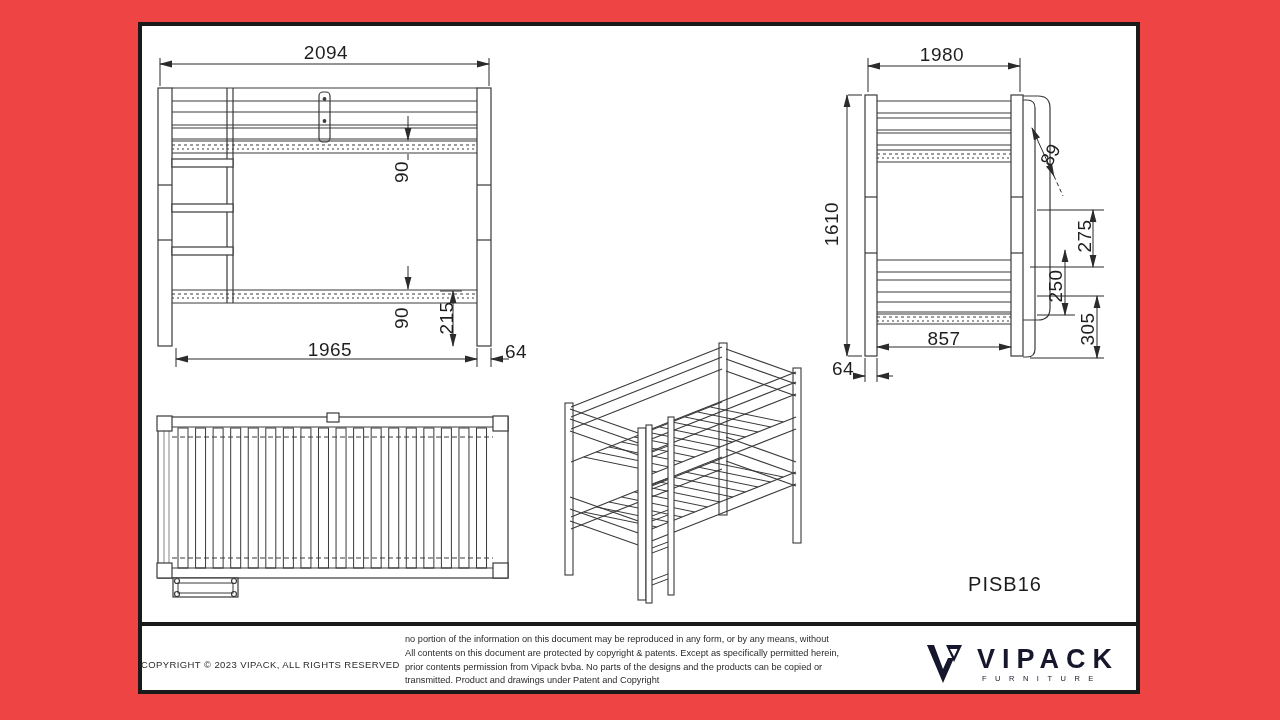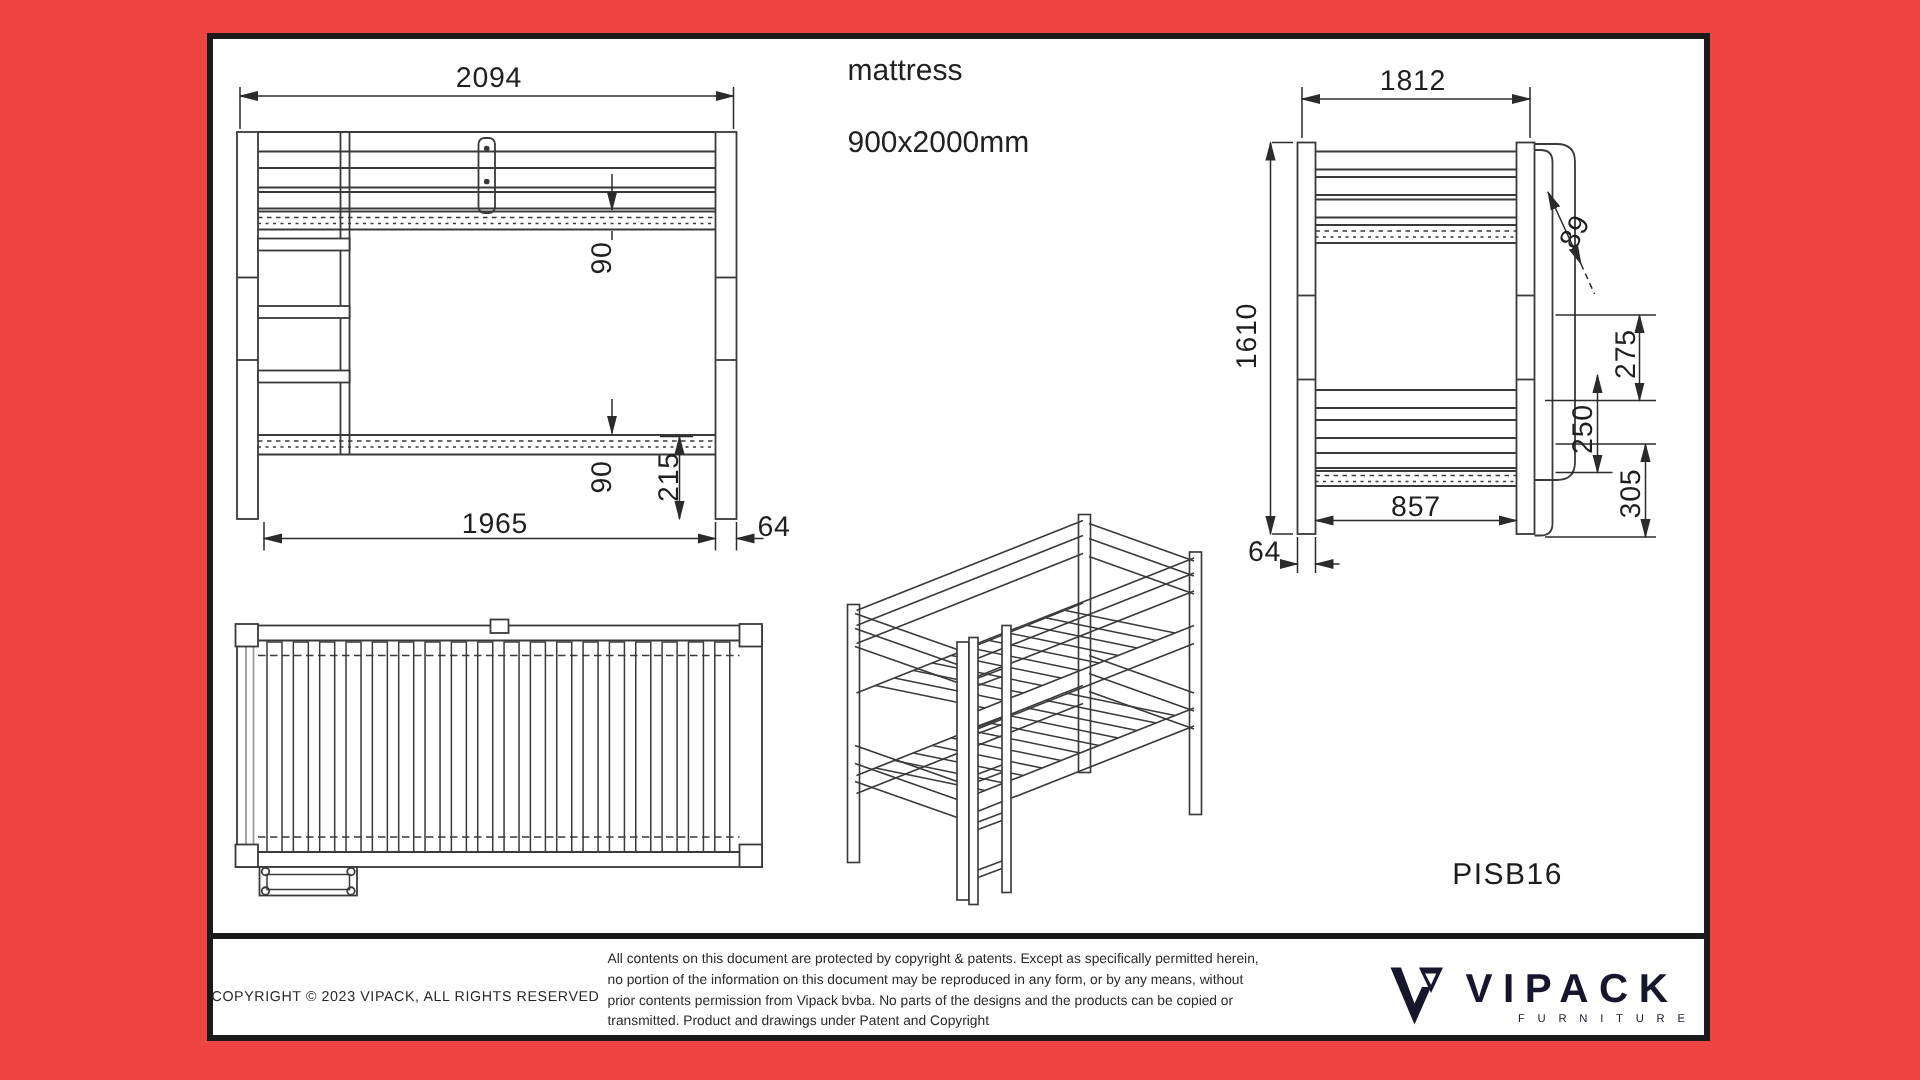--- a/index.html
+++ b/index.html
@@ -13,21 +13,21 @@
        transform:translate(-50%,-50%);letter-spacing:0.5px;}
   .rot{transform:translate(-50%,-50%) rotate(-90deg);}
   .rot-diag{transform:translate(-50%,-50%) rotate(-62deg);}
   .note{position:absolute;font-size:20px;line-height:24px;color:#222;white-space:pre-line;}
   .model{position:absolute;font-size:20px;color:#1c1c1c;transform:translate(-50%,-50%);letter-spacing:1px;}
   .copyright{position:absolute;left:141px;top:659px;font-size:9.5px;color:#2a2a2a;letter-spacing:0.4px;}
   .legal{position:absolute;left:405px;top:633px;width:460px;font-size:9.2px;line-height:13.8px;color:#2a2a2a;}
   .legal div{white-space:nowrap;}
   .brand-name{position:absolute;left:977px;top:644px;font-size:27px;font-weight:600;
               letter-spacing:7px;color:#16162c;}
-  .brand-tag{position:absolute;left:1012px;top:674px;font-size:7.5px;letter-spacing:8.5px;color:#16162c;}
+  .brand-tag{position:absolute;left:982px;top:674px;font-size:7.5px;letter-spacing:8.5px;color:#16162c;}
   .logo-mark{position:absolute;left:924px;top:641px;}
 </style>
 </head>
 <body>
 
 <div class="canvas">
 
   <div class="sheet"></div>
   <div class="footer-sep"></div>
 
@@ -277,40 +277,37 @@
     </g>
   </svg>
 
   <div class="dim" style="left:326px;top:53px;">2094</div>
   <div class="dim rot" style="left:402px;top:172px;">90</div>
   <div class="dim rot" style="left:402px;top:318px;">90</div>
   <div class="dim rot" style="left:447px;top:318px;">215</div>
   <div class="dim" style="left:330px;top:350px;">1965</div>
   <div class="dim" style="left:516px;top:352px;">64</div>
 
-  <div class="dim" style="left:942px;top:55px;">1812</div>
+  <div class="dim" style="left:942px;top:55px;">1980</div>
   <div class="dim rot" style="left:832px;top:224px;">1610</div>
   <div class="dim rot-diag" style="left:1051px;top:155px;">89</div>
   <div class="dim rot" style="left:1085px;top:236px;">275</div>
   <div class="dim rot" style="left:1056px;top:286px;">250</div>
   <div class="dim rot" style="left:1088px;top:329px;">305</div>
   <div class="dim" style="left:944px;top:339px;">857</div>
   <div class="dim" style="left:843px;top:369px;">64</div>
 
-  <div class="note" style="left:565px;top:35px;"><span>mattress</span><br>
-    <span>900x2000mm</span>
-  </div>
 
   <div class="model" style="left:1005px;top:584px;">PISB16</div>
 
   <div class="copyright">COPYRIGHT  © 2023 VIPACK, ALL RIGHTS RESERVED</div>
 
   <div class="legal">
+    <div>no portion of the information on this document may be reproduced in any form, or by any means, without</div>
     <div>All contents on this document are protected by copyright &amp; patents. Except as specifically permitted herein,</div>
-    <div>no portion of the information on this document may be reproduced in any form, or by any means, without</div>
     <div>prior contents permission from Vipack bvba. No parts of the designs and the products can be copied or</div>
     <div>transmitted. Product and drawings under Patent and Copyright</div>
   </div>
 
   <svg class="logo-mark" width="46" height="46" viewBox="0 0 46 46">
     <path d="M3,4 L19,42 L30,17 L24,17 L19,28 L10,4 Z" fill="#16162c"></path>
     <path d="M22,4 L38,4 L30,21 Z" fill="#16162c"></path>
     <path d="M26,8 L33.5,8 L30,15.5 Z" fill="#ffffff"></path>
   </svg>
   <div class="brand-name">VIPACK</div>

